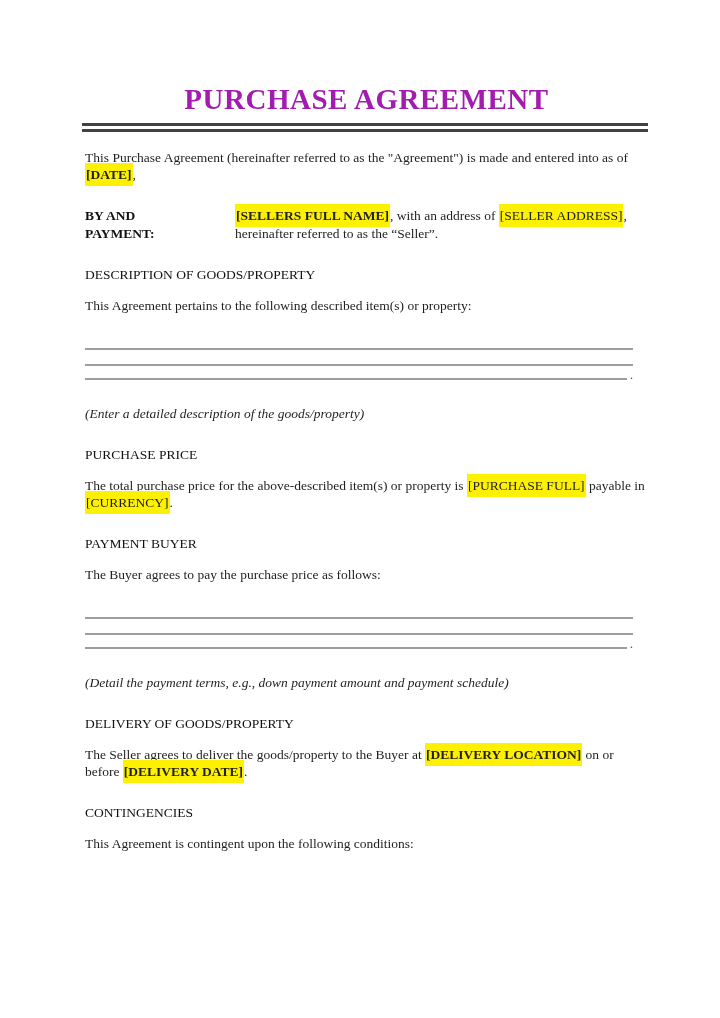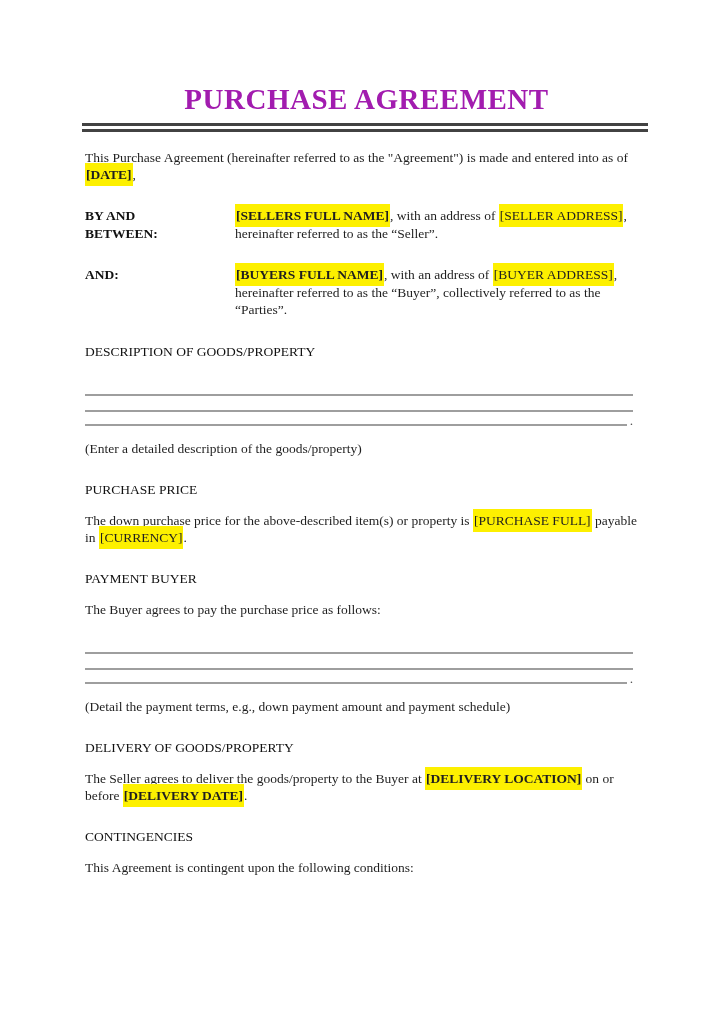--- a/index.html
+++ b/index.html
@@ -43,21 +43,22 @@
   .sec-heading {
     font-size: 13.5px;
     line-height: 17px;
     font-weight: normal;
     color: #111111;
     margin: 24px 0 0 0;
   }
   .note {
     font-size: 13.5px;
     line-height: 17px;
-    margin: 14px 0 0 0;
+    font-style: italic;
+    margin: 25px 0 0 0;
   }
   .party {
     display: flex;
     margin: 24px 0 0 0;
     font-size: 13.5px;
     line-height: 17.5px;
   }
   .party-label {
     width: 95px;
     margin-right: 55px;
@@ -100,39 +101,36 @@
 </style>
 </head>
 <body>
 
 <div class="doc">
   <h1 class="doc-title">PURCHASE AGREEMENT</h1>
   <div class="title-rule"></div>
   <div id="sections">
       <p class="para"><span>This Purchase Agreement (hereinafter referred to as the "Agreement") is made and entered into as of </span><span class="hl b">[DATE]</span><span>,</span></p>
       <div class="party">
-        <div class="party-label">BY AND BETWEEN:</div>
+        <div class="party-label">BY AND PAYMENT:</div>
         <div class="party-text"><span class="hl b">[SELLERS FULL NAME]</span><span>, with an address of </span><span class="hl">[SELLER ADDRESS]</span><span>, hereinafter referred to as the “Seller”.</span></div>
       </div>
-      <div class="party">
-        <div class="party-label">AND:</div>
-        <div class="party-text"><span class="hl b">[BUYERS FULL NAME]</span><span>, with an address of </span><span class="hl">[BUYER ADDRESS]</span><span>, hereinafter referred to as the “Buyer”, collectively referred to as the “Parties”.</span></div>
-      </div>
       <h2 class="sec-heading">DESCRIPTION OF GOODS/PROPERTY</h2>
+      <p class="para"><span>This Agreement pertains to the following described item(s) or property:</span></p>
       <div class="lines">
         <div class="rule-line"></div>
         <div class="rule-line"></div>
         <div class="rule-line last">
           <div class="seg"></div>
           <span class="dot">.</span>
         </div>
       </div>
       <p class="note">(Enter a detailed description of the goods/property)</p>
       <h2 class="sec-heading">PURCHASE PRICE</h2>
-      <p class="para"><span>The down purchase price for the above-described item(s) or property is </span><span class="hl">[PURCHASE FULL]</span><span> payable in </span><span class="hl">[CURRENCY]</span><span>.</span></p>
+      <p class="para"><span>The total purchase price for the above-described item(s) or property is </span><span class="hl">[PURCHASE FULL]</span><span> payable in </span><span class="hl">[CURRENCY]</span><span>.</span></p>
       <h2 class="sec-heading">PAYMENT BUYER</h2>
       <p class="para"><span>The Buyer agrees to pay the purchase price as follows:</span></p>
       <div class="lines">
         <div class="rule-line"></div>
         <div class="rule-line"></div>
         <div class="rule-line last">
           <div class="seg"></div>
           <span class="dot">.</span>
         </div>
       </div>

